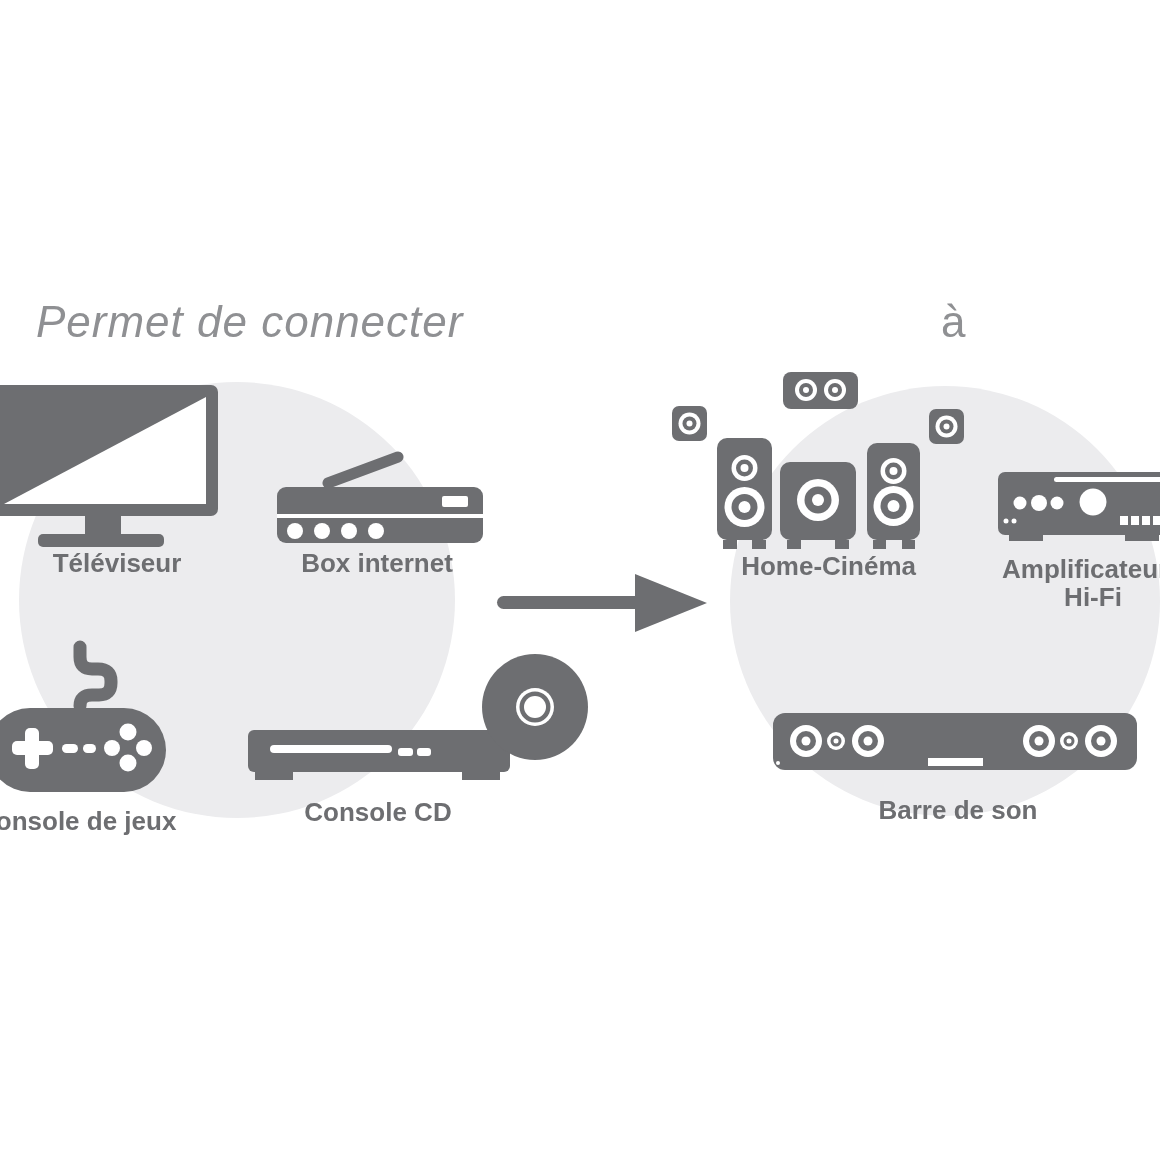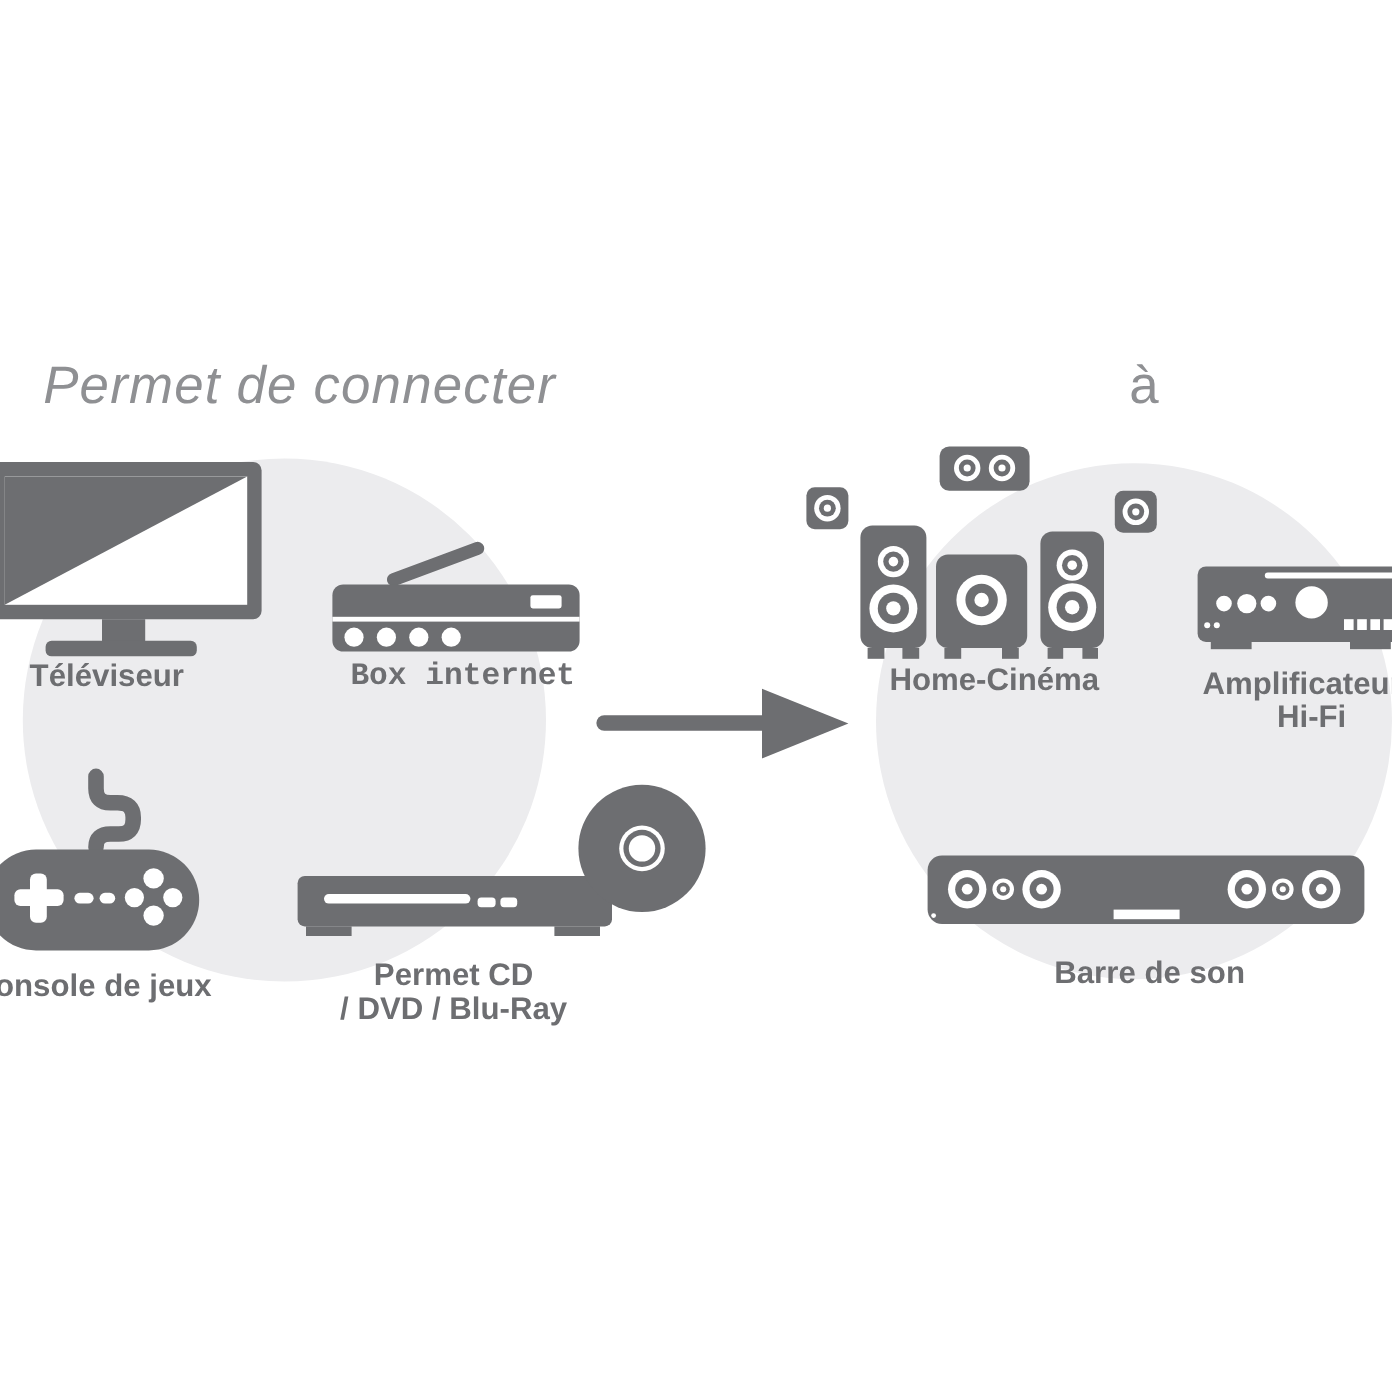--- a/index.html
+++ b/index.html
@@ -173,23 +173,22 @@
   <circle cx="299" cy="36" r="9" fill="#fff"></circle>
     <circle cx="299" cy="36" r="5.5" fill="currentColor"></circle>
     <circle cx="299" cy="36" r="2.5" fill="#fff"></circle>
   <circle cx="331" cy="36" r="16" fill="#fff"></circle>
     <circle cx="331" cy="36" r="10" fill="currentColor"></circle>
     <circle cx="331" cy="36" r="4.5" fill="#fff"></circle>
   <rect x="158" y="53" width="55" height="8" fill="#fff"></rect>
   <circle cx="8" cy="58" r="2" fill="#fff"></circle>
 </svg>
 
-<div class="label" style="left:4px;top:549px;width:170px;">Téléviseur</div>
-<div class="label" style="left:292px;top:549px;width:170px;font-family:Liberation Mono, monospace;">Box internet</div>
+<div class="label" style="left:32px;top:549px;width:170px;">Téléviseur</div>
+<div class="label" style="left:292px;top:549px;width:170px;">Box internet</div>
 <div class="label left" style="left:-23px;top:807px;">Console de jeux</div>
 <div class="label" style="left:266px;top:798px;width:224px;">
-  <div>Permet CD</div>
-  <div>/ DVD / Blu-Ray</div>
+  <div>Console CD</div>
 </div>
 <div class="label" style="left:716px;top:552px;width:200px;text-align:right;">Home-Cinéma</div>
 <div class="label left" style="left:1002px;top:555px;">Amplificateur</div>
 <div class="label" style="left:1002px;top:583px;width:182px;">Hi-Fi</div>
 <div class="label" style="left:858px;top:796px;width:200px;">Barre de son</div>
 
 </body></html>

